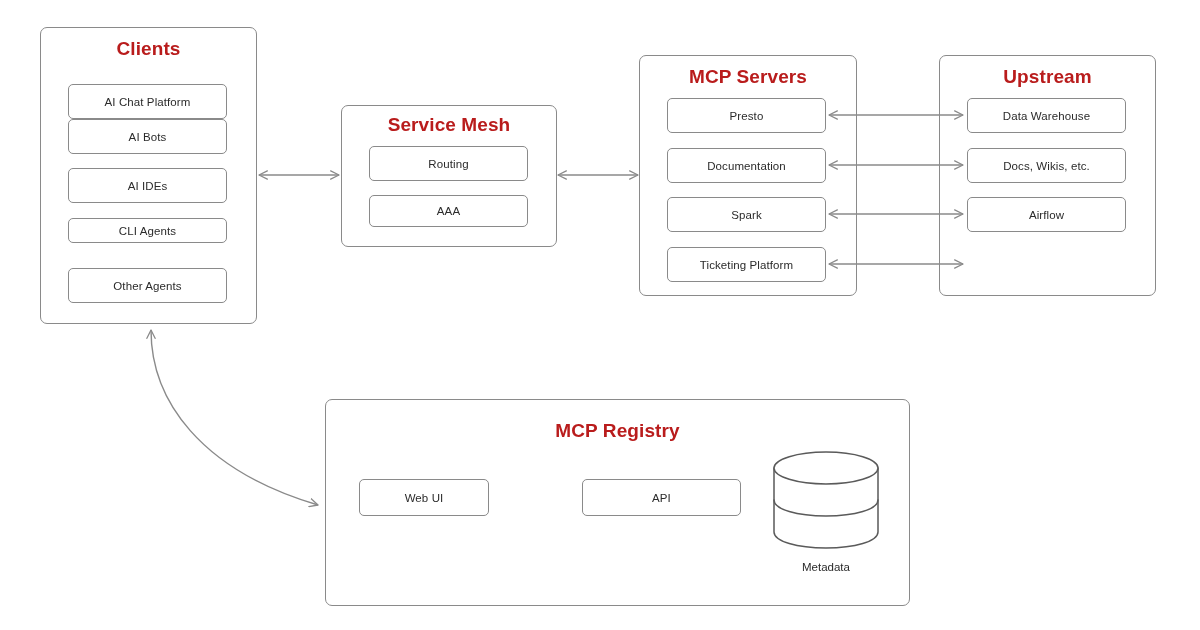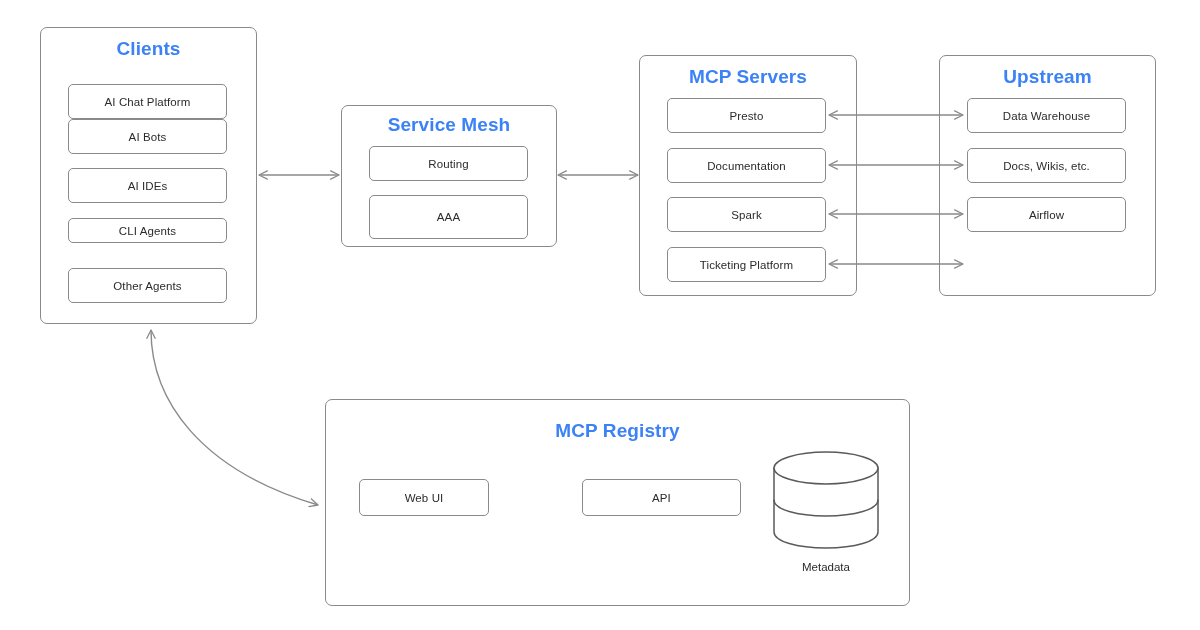--- a/index.html
+++ b/index.html
@@ -28,21 +28,21 @@
     box-sizing: border-box;
     border: 1.6px solid #8a8a8a;
     border-radius: 7px;
     background: transparent;
   }
   .group-title {
     position: absolute;
     left: 0;
     right: 0;
     text-align: center;
-    color: #3b82f6;
+    color: #b91c1c;
     font-size: 19px;
     font-weight: 700;
     letter-spacing: 0.1px;
     white-space: nowrap;
   }
   .node-box {
     position: absolute;
     box-sizing: border-box;
     border: 1.5px solid #8a8a8a;
     border-radius: 5px;
@@ -100,21 +100,21 @@
   <div class="node-box" style="left:68px; top:84px; width:159px; height:35px;">AI Chat Platform</div>
   <div class="node-box" style="left:68px; top:119px; width:159px; height:35px;">AI Bots</div>
   <div class="node-box" style="left:68px; top:168px; width:159px; height:35px;">AI IDEs</div>
   <div class="node-box" style="left:68px; top:218px; width:159px; height:25px;">CLI Agents</div>
   <div class="node-box" style="left:68px; top:268px; width:159px; height:35px;">Other Agents</div>
 
   <div class="group-box" style="left:341px; top:105px; width:216px; height:142px;"></div>
   <div class="group-title" style="left:341px; top:114px; width:216px;">Service Mesh</div>
 
   <div class="node-box" style="left:369px; top:146px; width:159px; height:35px;">Routing</div>
-  <div class="node-box" style="left:369px; top:195px; width:159px; height:44px;">AAA</div>
+  <div class="node-box" style="left:369px; top:195px; width:159px; height:32px;">AAA</div>
 
   <div class="group-box" style="left:639px; top:55px; width:218px; height:241px;"></div>
   <div class="group-title" style="left:639px; top:66px; width:218px;">MCP Servers</div>
 
   <div class="node-box" style="left:667px; top:98px; width:159px; height:35px;">Presto</div>
   <div class="node-box" style="left:667px; top:148px; width:159px; height:35px;">Documentation</div>
   <div class="node-box" style="left:667px; top:197px; width:159px; height:35px;">Spark</div>
   <div class="node-box" style="left:667px; top:247px; width:159px; height:35px;">Ticketing Platform</div>
 
   <div class="group-box" style="left:939px; top:55px; width:217px; height:241px;"></div>

